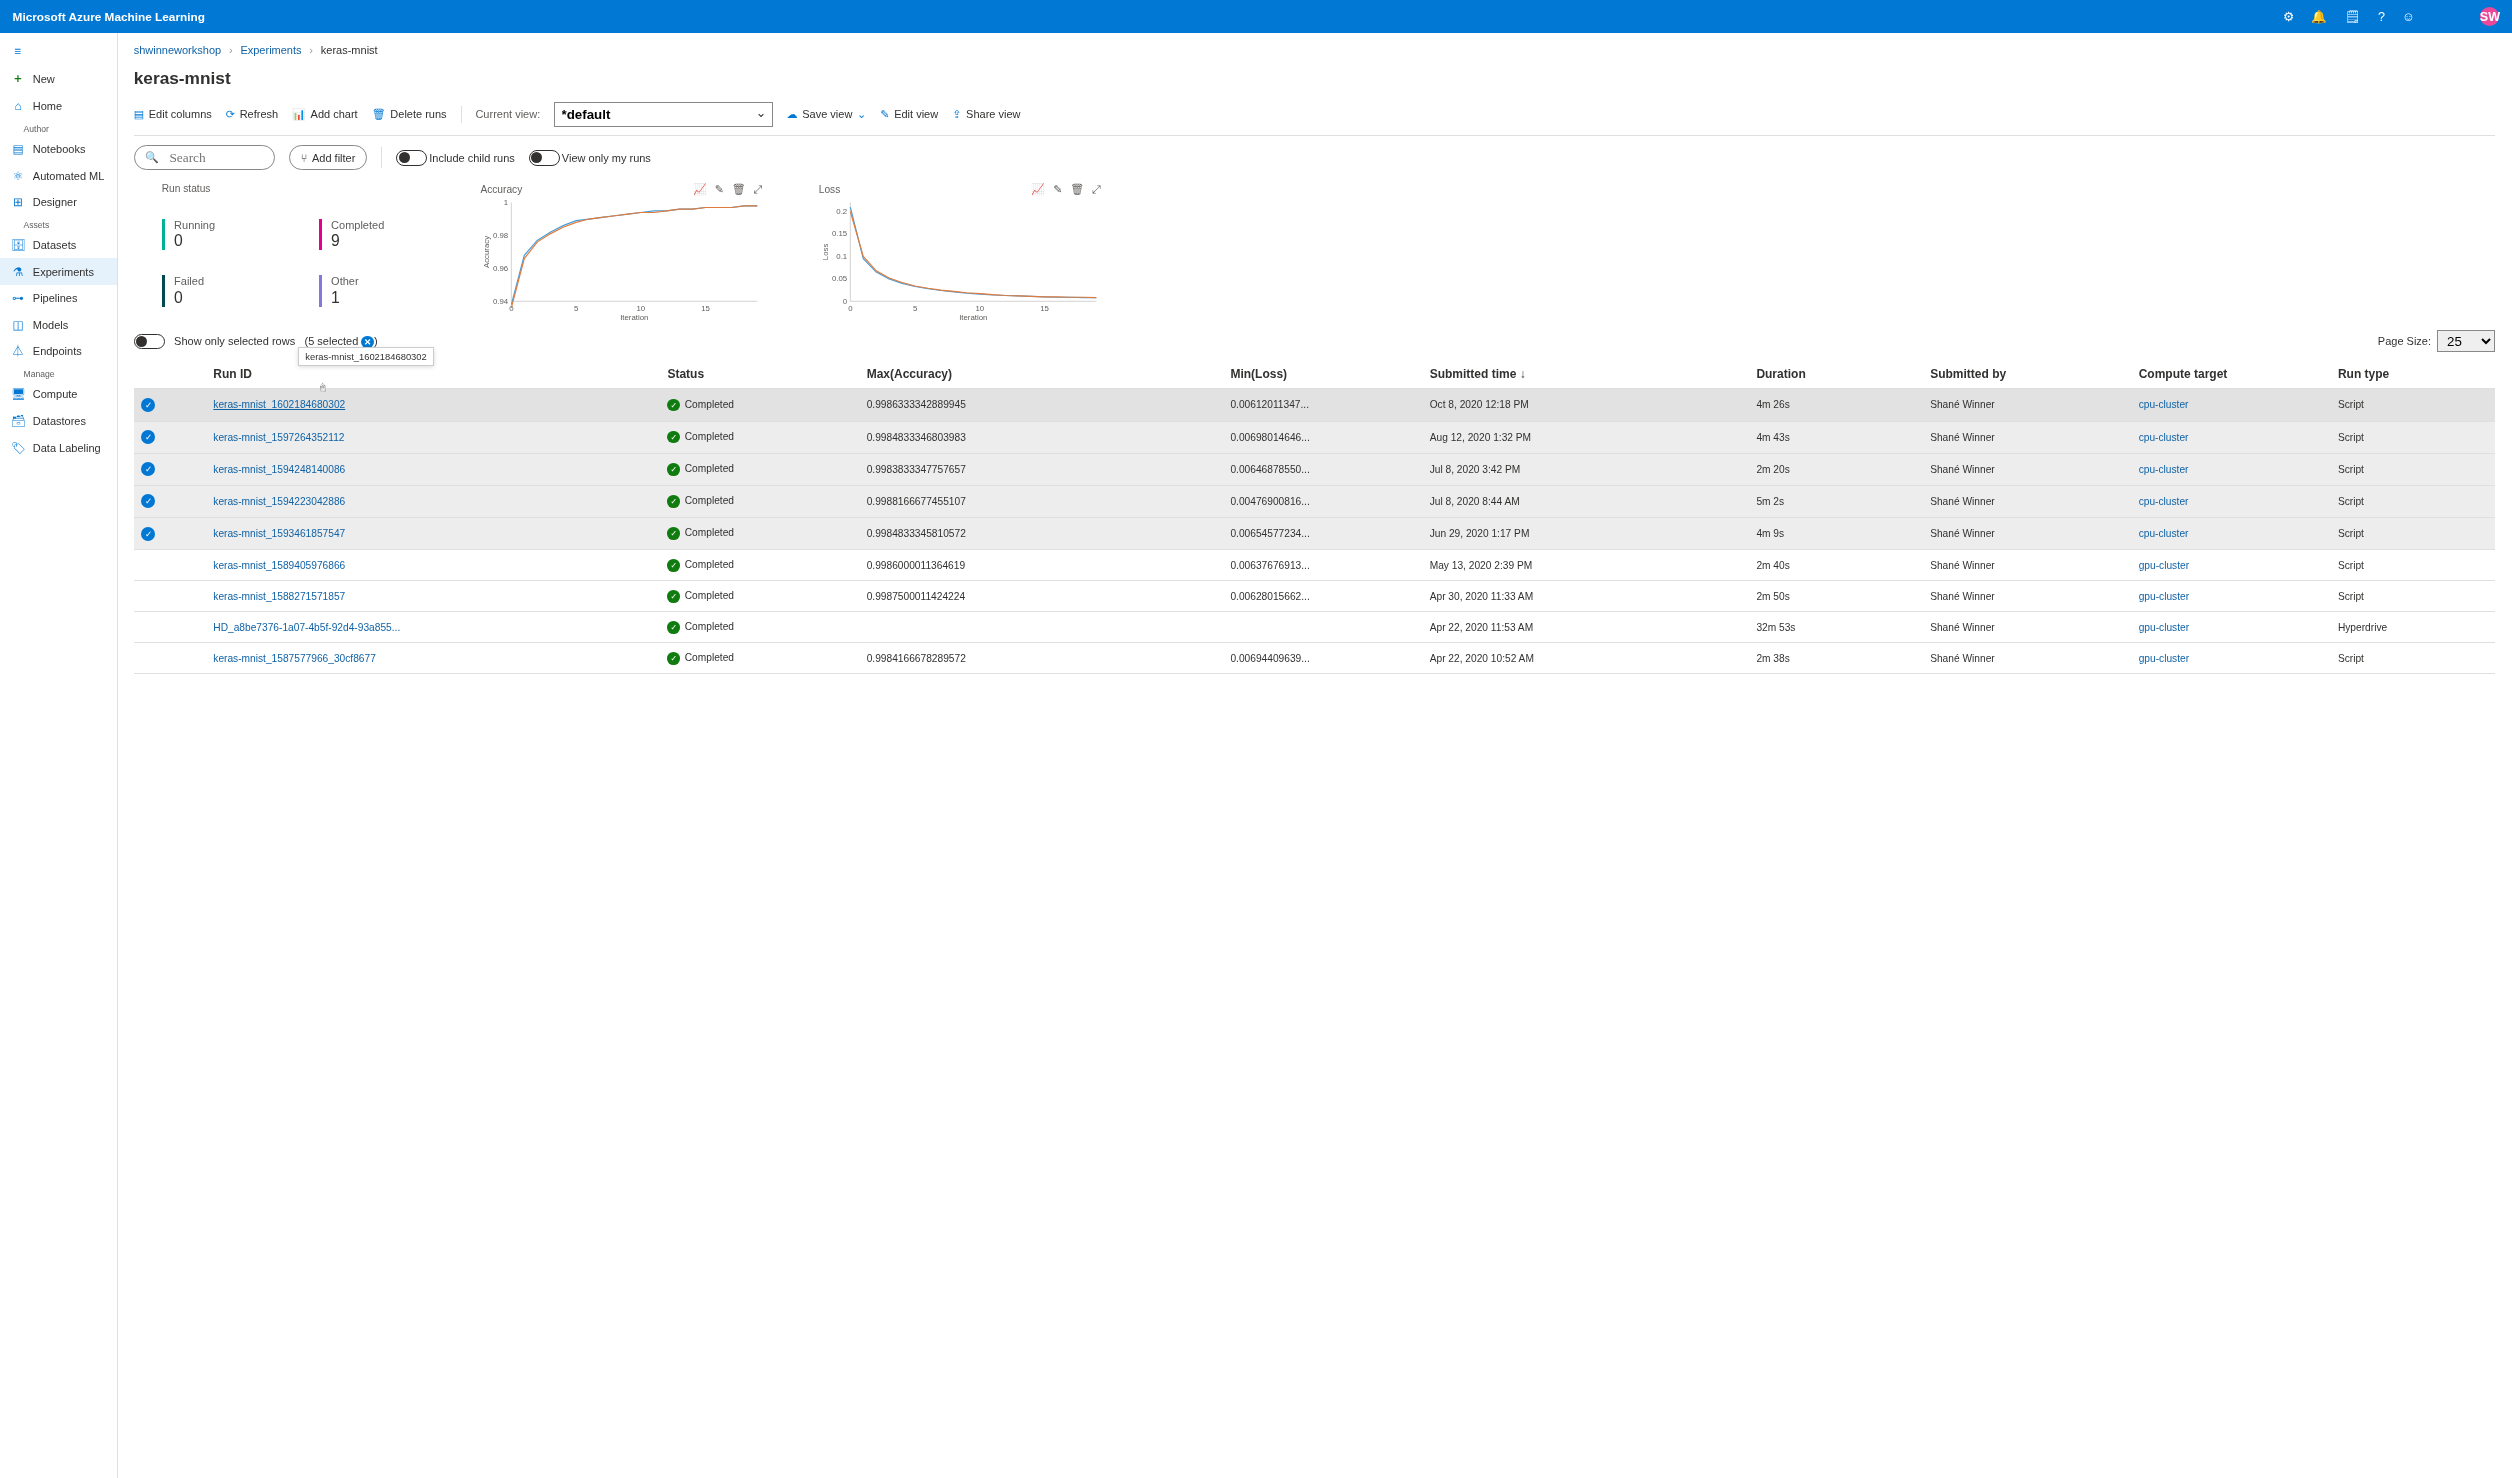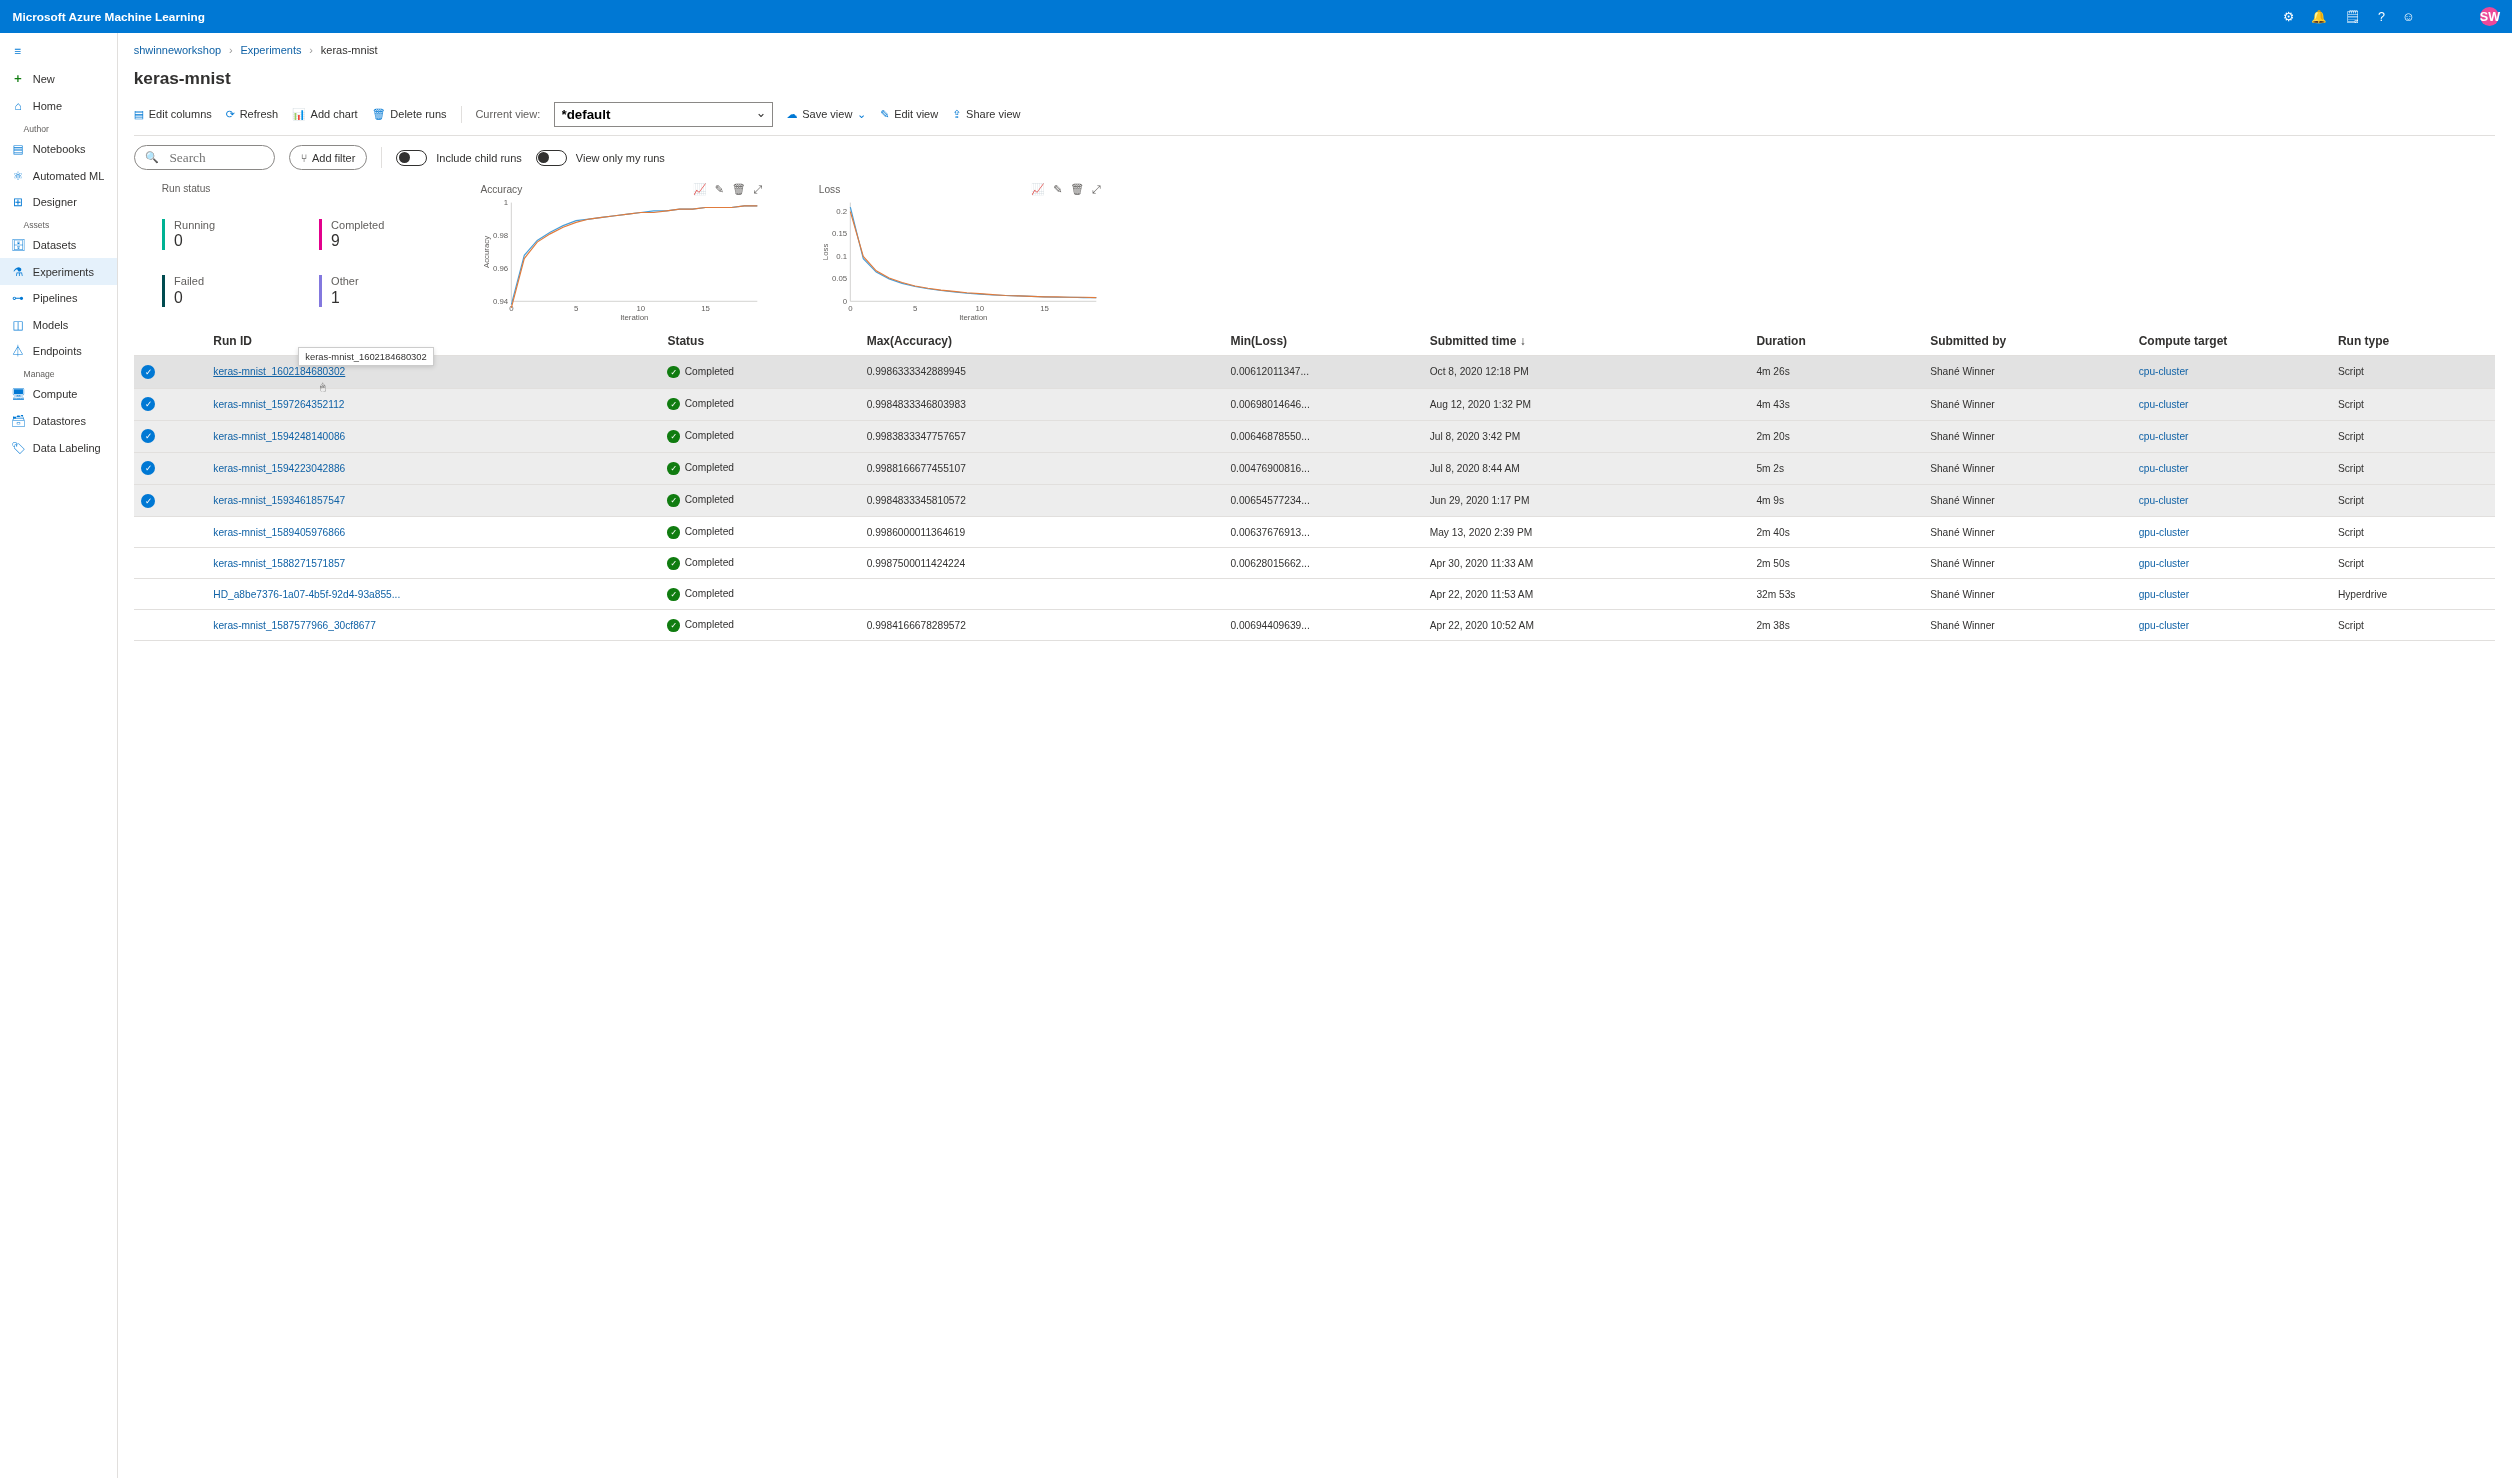--- a/index.html
+++ b/index.html
@@ -62,21 +62,21 @@
   .toolbar select, .view-select { height:25px; border:0.8px solid #8a8886; padding:0 31px 0 6.3px; font-family:inherit; background:#fff; min-width:141px; font-weight:600;}
   .view-sel-wrap { position:relative; display:inline-flex;}
   .view-sel-wrap::after { content:"⌄"; position:absolute; right:6.3px; top:3.1px; font-size:12.6px; pointer-events:none;}
 
   .filterbar { display:flex; align-items:center; gap: 14px; margin-bottom:12.6px;}
   .searchbox { display:flex; align-items:center; border:0.8px solid #8a8886; border-radius:15.7px; height:25px; padding:0 11px; width:141px; color:#605e5c;}
   .searchbox input { border:none; outline:none; font-family:Liberation Serif, serif; width:100%; margin-left:8px;}
   .pillbtn { border:0.8px solid #8a8886; border-radius:15.7px; height:25px; padding:0 11px; display:flex; align-items:center; gap:4.7px; cursor:pointer;}
   .toggle { width:31px;height:15.7px;border-radius:9.4px;border:0.8px solid #323130;position:relative;background:#fff;}
   .toggle .knob{position:absolute;top:1.6px;left:1.6px;width:11px;height:11px;border-radius:50%;background:#323130;}
-  .tglabel { display:flex; align-items:center; gap:9px;}
+  .tglabel { display:flex; align-items:center; gap:2px;}
   .filterbar .divider { width:0.8px;height:20.4px;background:var(--border);}
 
   
   .statsrow { display:flex; gap:4.7px; margin:4.7px 0 3.1px 28px;}
   .statcol { width:314px; }
   .statlabel { color:#605e5c; font-size:10.2px; margin-bottom:4.7px;}
   .stat2 { display:flex; gap:63px; margin-bottom:15.7px;margin-top:25px;}
   .stat { border-left:3.1px solid; padding-left:9.4px; min-width:94px;}
   .stat .nm { color:#605e5c; margin-bottom:1.6px;}
   .stat .vl { font-size:15.7px;}
@@ -370,20 +370,35 @@
               <text x="287.89473684210526" y="146" text-anchor="middle" class="axis-l">15</text>
               <text x="12" y="71" text-anchor="middle" class="axis-l" transform="rotate(-90 12 71)">Loss</text>
               <text x="197" y="158" text-anchor="middle" class="axis-l">Iteration</text>
               <path d="M40 13.727272727272737 L56.526315789473685 79.59090909090908 L73.05263157894737 96.77272727272728 L89.57894736842104 105.36363636363636 L106.10526315789474 111.09090909090908 L122.63157894736841 115.1 L139.15789473684208 117.96363636363635 L155.68421052631578 120.25454545454545 L172.21052631578948 121.97272727272727 L188.73684210526315 123.69090909090909 L205.26315789473682 124.83636363636363 L221.78947368421052 125.98181818181818 L238.3157894736842 126.55454545454546 L254.8421052631579 127.12727272727273 L271.36842105263156 127.69999999999999 L287.89473684210526 128.27272727272728 L304.42105263157896 128.84545454545454 L320.94736842105266 128.84545454545454 L337.4736842105263 129.41818181818184 L354 129.41818181818184 " class="plot-line1"></path>
               <path d="M40 19.454545454545446 L56.526315789473685 76.72727272727272 L73.05263157894737 95.05454545454546 L89.57894736842104 104.21818181818182 L106.10526315789474 109.94545454545454 L122.63157894736841 114.52727272727273 L139.15789473684208 117.39090909090909 L155.68421052631578 119.68181818181819 L172.21052631578948 121.4 L188.73684210526315 123.11818181818181 L205.26315789473682 124.26363636363637 L221.78947368421052 125.40909090909092 L238.3157894736842 126.55454545454546 L254.8421052631579 127.12727272727273 L271.36842105263156 127.69999999999999 L287.89473684210526 128.27272727272728 L304.42105263157896 128.27272727272728 L320.94736842105266 128.84545454545454 L337.4736842105263 128.84545454545454 L354 129.41818181818184 " class="plot-line2"></path>
             </svg>
           </div>
       </div>
     </div>
 
+    <div class="selrow">
+      <div class="left">
+        <div class="toggle">
+            <div class="knob"></div>
+          </div>
+        <span>Show only selected rows</span>
+        <span style="color:#323130;">
+          <span>(5 selected </span><span class="chip-x">✕</span><span>)</span>
+        </span>
+      </div>
+      <div class="psz">
+        <span>Page Size:</span>
+        <select><option>25</option></select>
+      </div>
+    </div>
 
     <div class="tooltip">keras-mnist_1602184680302</div>
     <div class="cursor">🖱</div>
 
     <table class="runtable">
       <colgroup>
         <col style="width:31px">
           <col style="width:196px">
           <col style="width:86px">
         <col style="width:157px">

